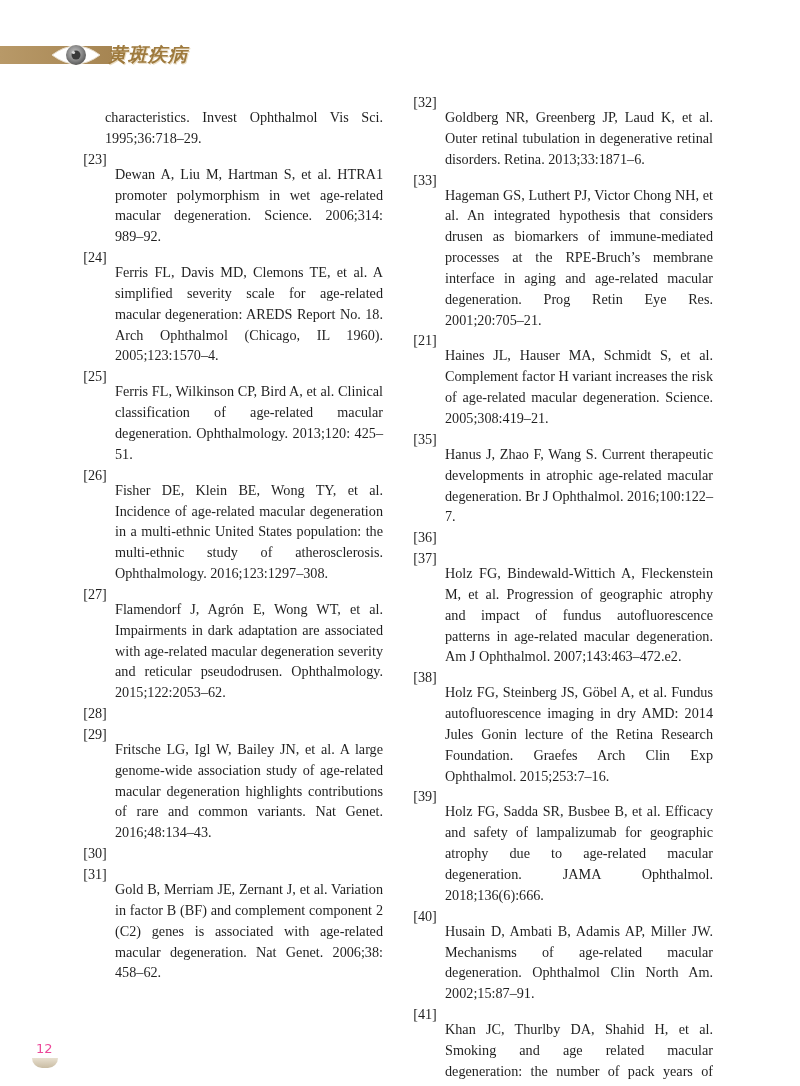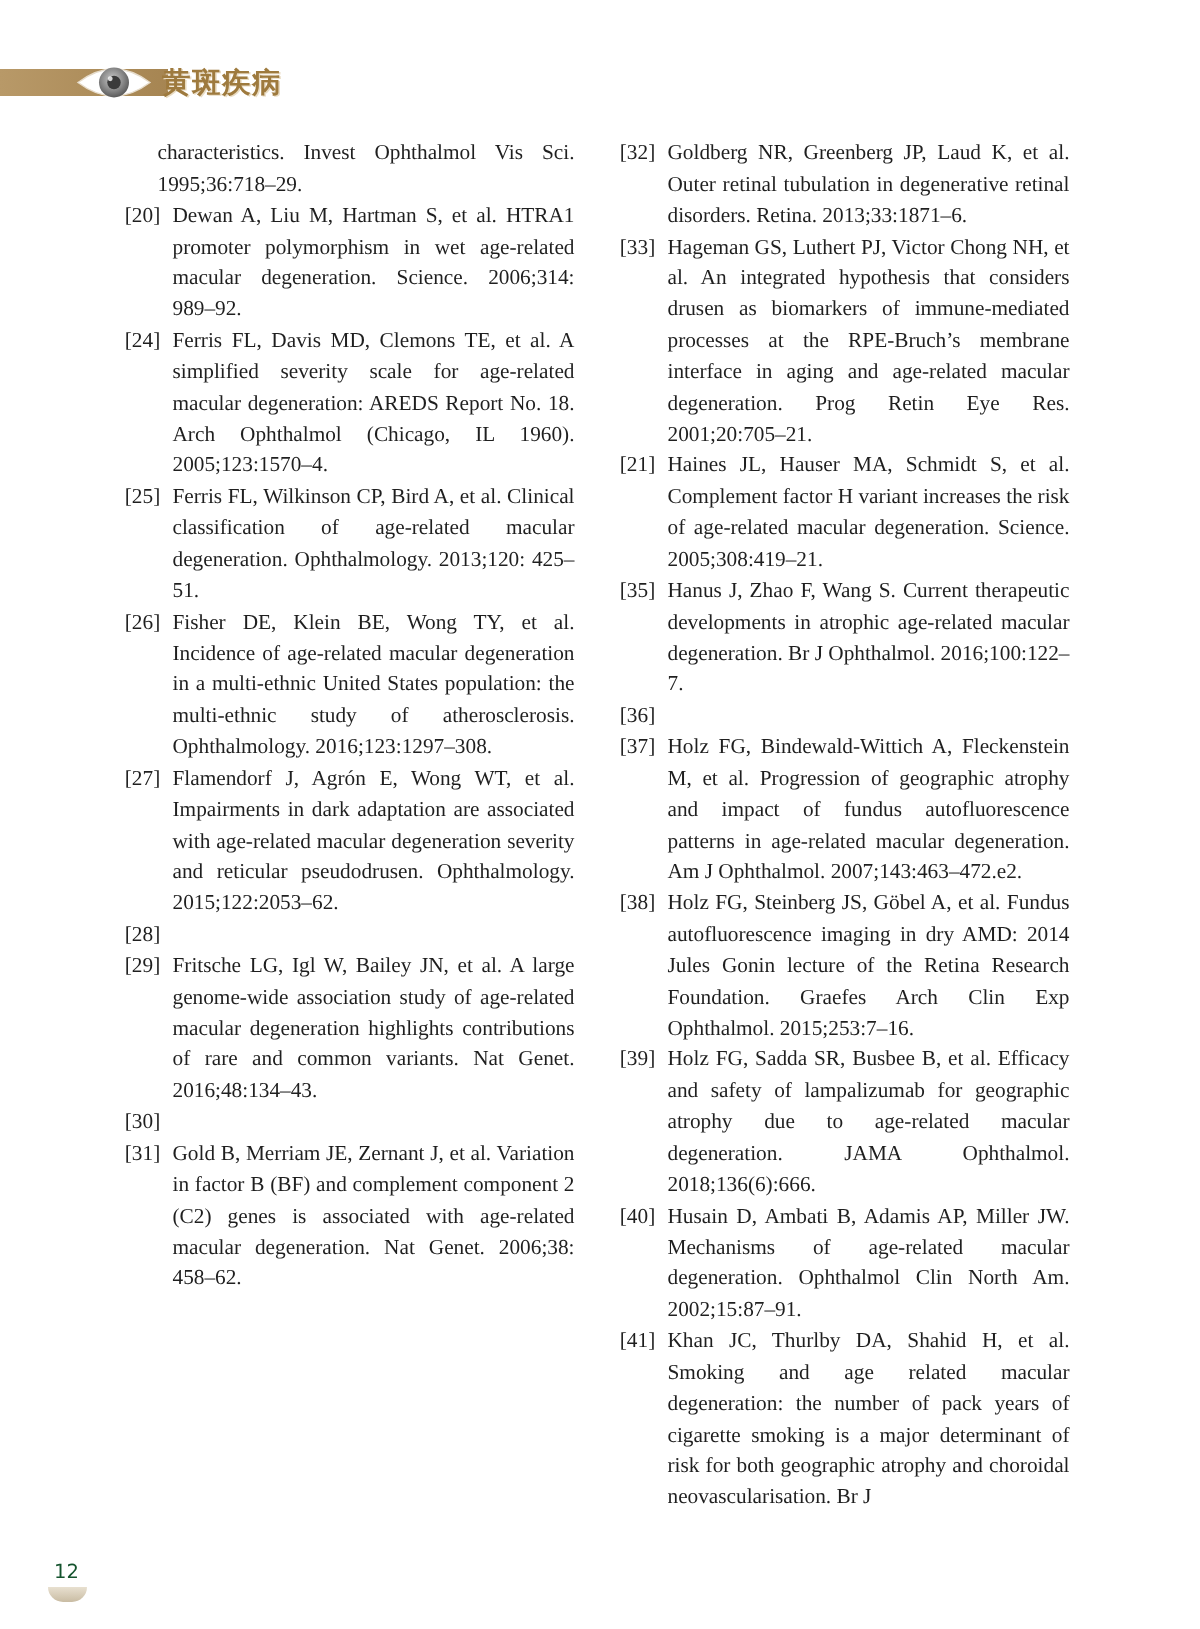--- a/index.html
+++ b/index.html
@@ -5,36 +5,36 @@
   html, body { margin: 0; padding: 0; background: #ffffff; }
   body { width: 800px; height: 1086px; position: relative; overflow: hidden;
          font-family: "Liberation Serif", "DejaVu Serif", serif; color: #1f1f1f; }
 
   
   .header { position: absolute; left: 0; top: 40px; width: 200px; height: 30px; }
   .banner-bar { position: absolute; left: 0; top: 6px; width: 112px; height: 18px;
                 background: linear-gradient(to right, #b89968, #a68552); }
   .eye { position: absolute; left: 50px; top: 1px; width: 52px; height: 28px; }
   .header-title { position: absolute; left: 108px; top: 2px; font-family: "DejaVu Sans", sans-serif;
-                  font-weight: bold; font-size: 19px; color: #9e7a3e;
+                  font-weight: bold; font-style: italic; font-size: 19px; color: #9e7a3e;
                   letter-spacing: 1px; text-shadow: 1px 1px 0 #e9dcc4; }
 
   
   .col { position: absolute; top: 92px; width: 308px; }
   .col-left { left: 75px; }
   .col-right { left: 405px; }
 
   .ref { display: flex; align-items: flex-start; font-size: 14.2px; line-height: 20.85px; }
   .ref-num { width: 40px; flex: none; text-align: center; }
-  .ref-text { flex: 1; text-align: justify; text-align-last: left; }
+  .ref-text { flex: 1; text-align: justify; text-align-last: left; margin-top: 15px; }
   .cont .ref-text { padding-left: 30px; }
 
   
   .page-num { position: absolute; left: 36px; top: 1041px; font-family: "DejaVu Sans", sans-serif;
-              font-size: 13px; color: #14532d; }
+              font-size: 13px; color: #ec4899; }
   .page-cup { position: absolute; left: 32px; top: 1058px; width: 26px; height: 10px;
               border-radius: 0 0 13px 13px; background: linear-gradient(#e8e0d0, #c9bca3); }
 </style>
 </head>
 <body>
 
 <div class="header">
   <div class="banner-bar"></div>
   <svg class="eye" viewBox="0 0 52 28">
     <defs>
@@ -50,21 +50,21 @@
     <circle cx="23.5" cy="11.5" r="1.6" fill="#ffffff" opacity="0.8"></circle>
   </svg>
   <div class="header-title">黄斑疾病</div>
 </div>
 
 <div class="col col-left">
   <div class="ref cont">
     <span class="ref-text">characteristics. Invest Ophthalmol Vis Sci. 1995;36:718–29.</span>
   </div>
   <div class="ref">
-    <span class="ref-num">[20]</span>
+    <span class="ref-num">[23]</span>
     <span class="ref-text">Dewan A, Liu M, Hartman S, et al. HTRA1 promoter polymorphism in wet age-related macular degeneration. Science. 2006;314: 989–92.</span>
   </div>
   <div class="ref">
     <span class="ref-num">[24]</span>
     <span class="ref-text">Ferris FL, Davis MD, Clemons TE, et al. A simplified severity scale for age-related macular degeneration: AREDS Report No. 18. Arch Ophthalmol (Chicago, IL 1960). 2005;123:1570–4.</span>
   </div>
   <div class="ref">
     <span class="ref-num">[25]</span>
     <span class="ref-text">Ferris FL, Wilkinson CP, Bird A, et al. Clinical classification of age-related macular degeneration. Ophthalmology. 2013;120: 425–51.</span>
   </div>

